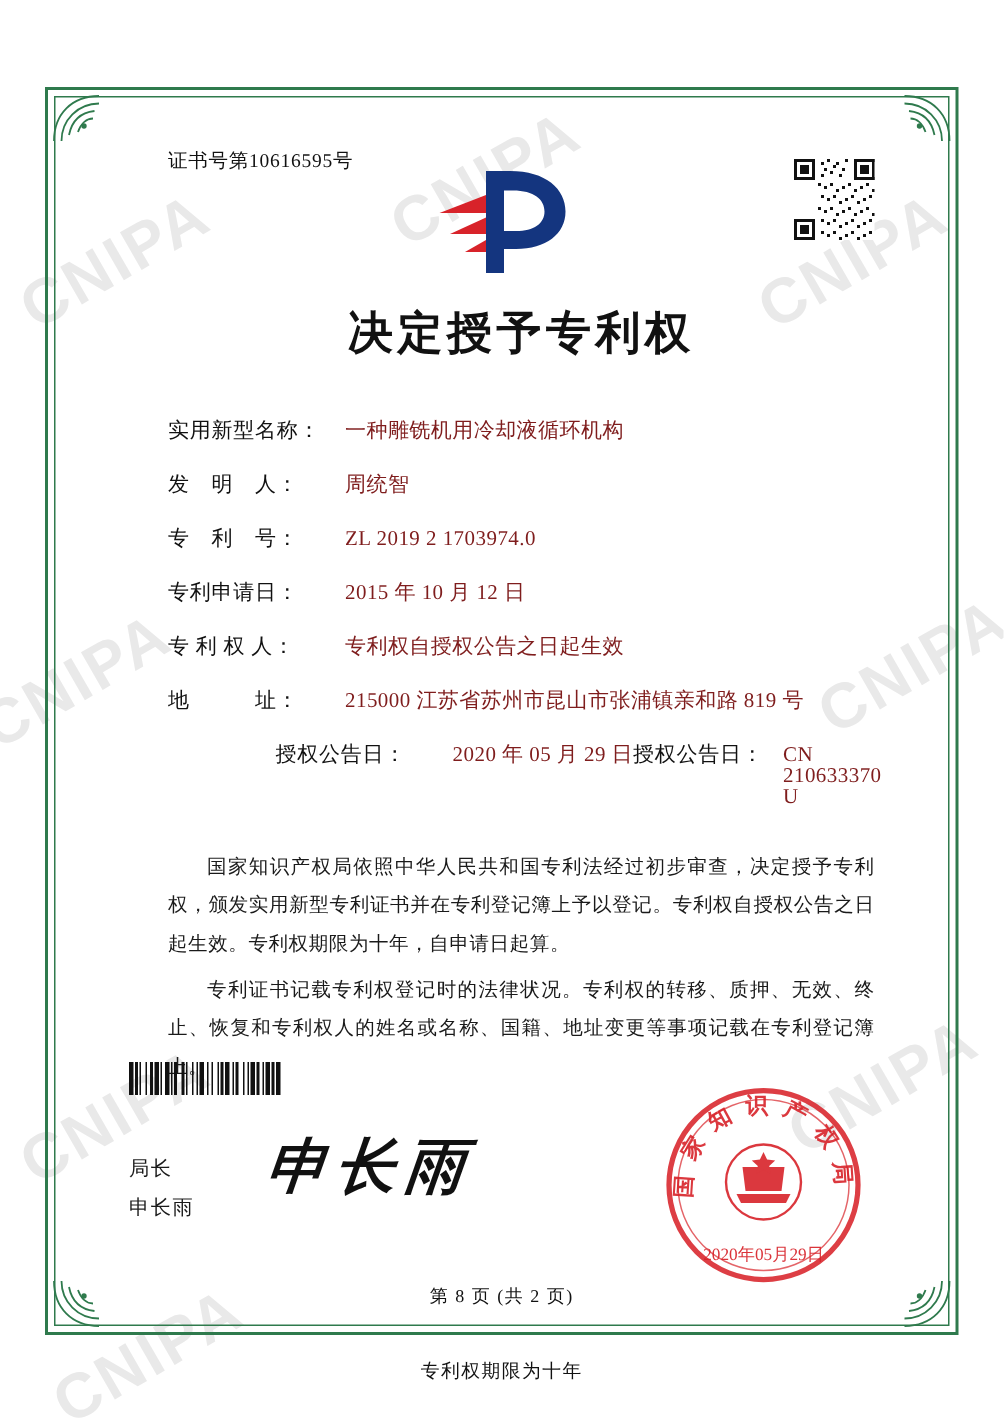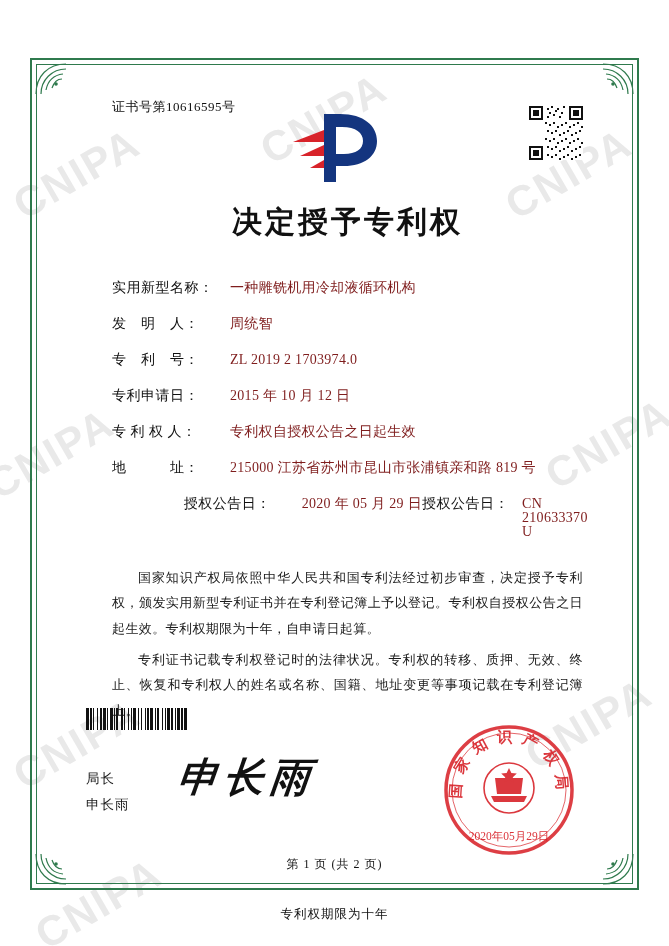--- a/index.html
+++ b/index.html
@@ -498,17 +498,17 @@
       <g opacity="0.9">
         <circle cx="68" cy="66" r="25" fill="none" stroke="#d8232a" stroke-width="1.6"></circle>
         <path d="M50 74 L86 74 L83 80 L53 80 Z" fill="#d8232a"></path>
         <path d="M54 56 L82 56 L80 72 L56 72 Z" fill="#d8232a"></path>
         <path d="M68 46 l2.4 5 5.4 .6 -4 3.7 1.1 5.3 -4.9 -2.7 -4.9 2.7 1.1 -5.3 -4 -3.7 5.4 -.6 Z" fill="#d8232a"></path>
       </g>
       <text x="68" y="118" text-anchor="middle" font-family="'Liberation Serif',serif" font-size="11.5" fill="#d8232a" opacity="0.92">2020年05月29日</text>
     </svg>
   </div>
 
-  <div class="page-no">第 1 页 (共 2 页)</div>
+  <div class="page-no">第 8 页 (共 2 页)</div>
 
 </div>
 
 <div class="footnote">专利权期限为十年</div>
 
 </body></html>

